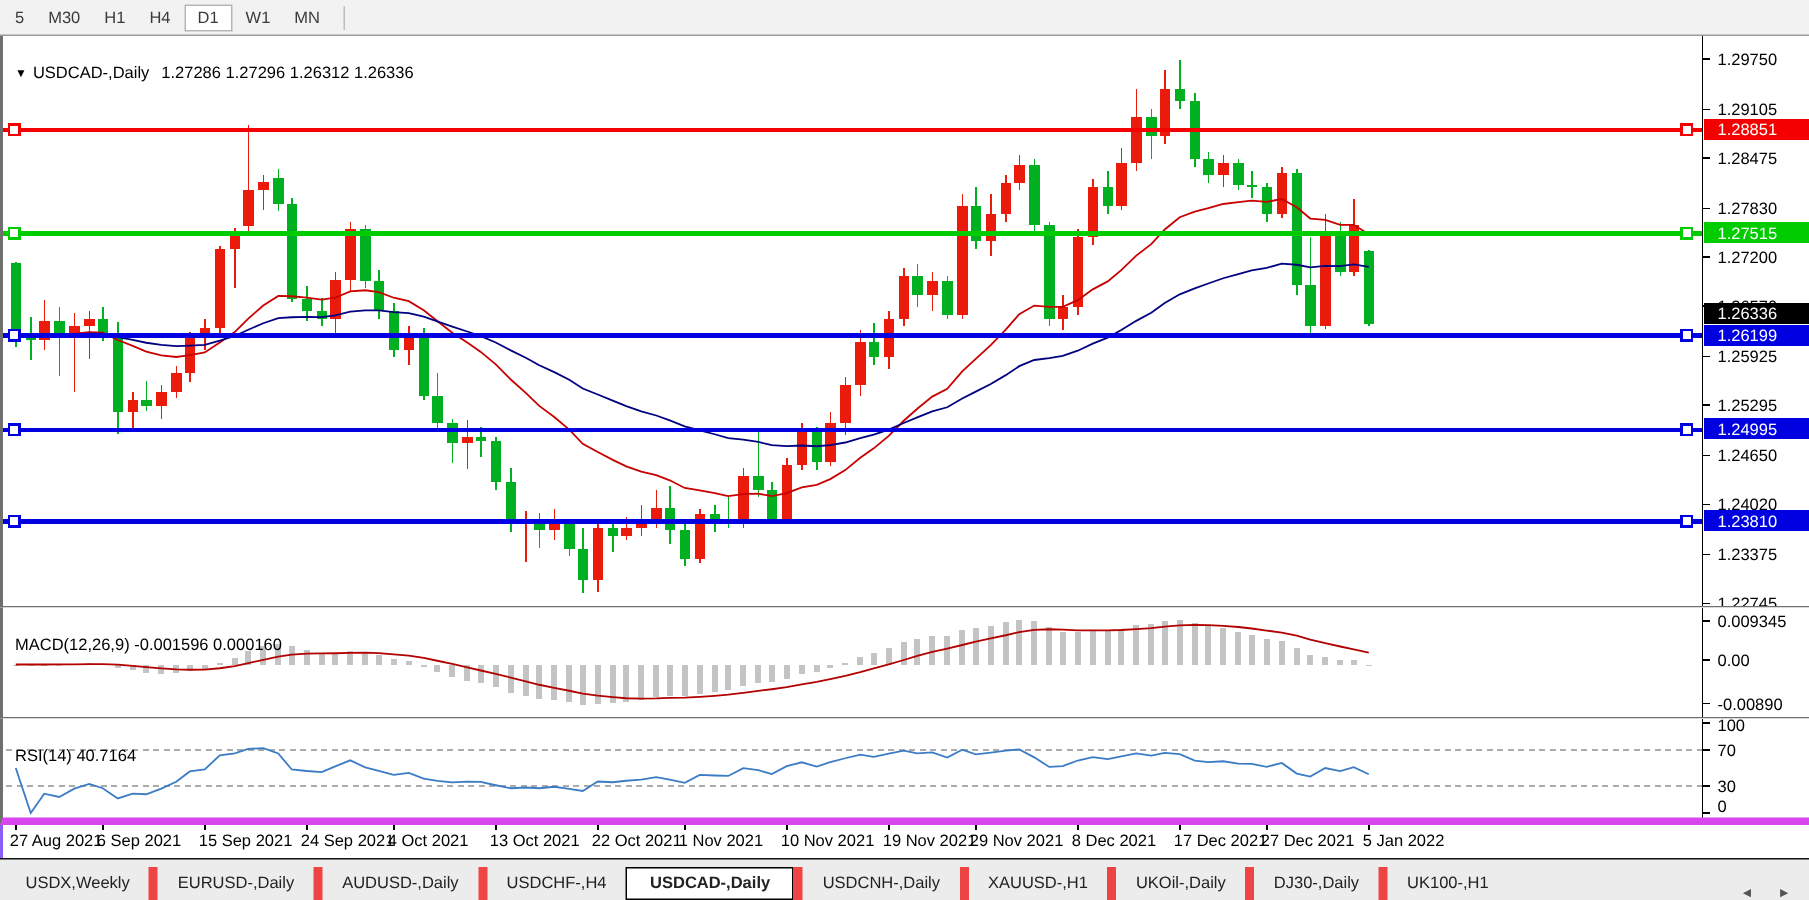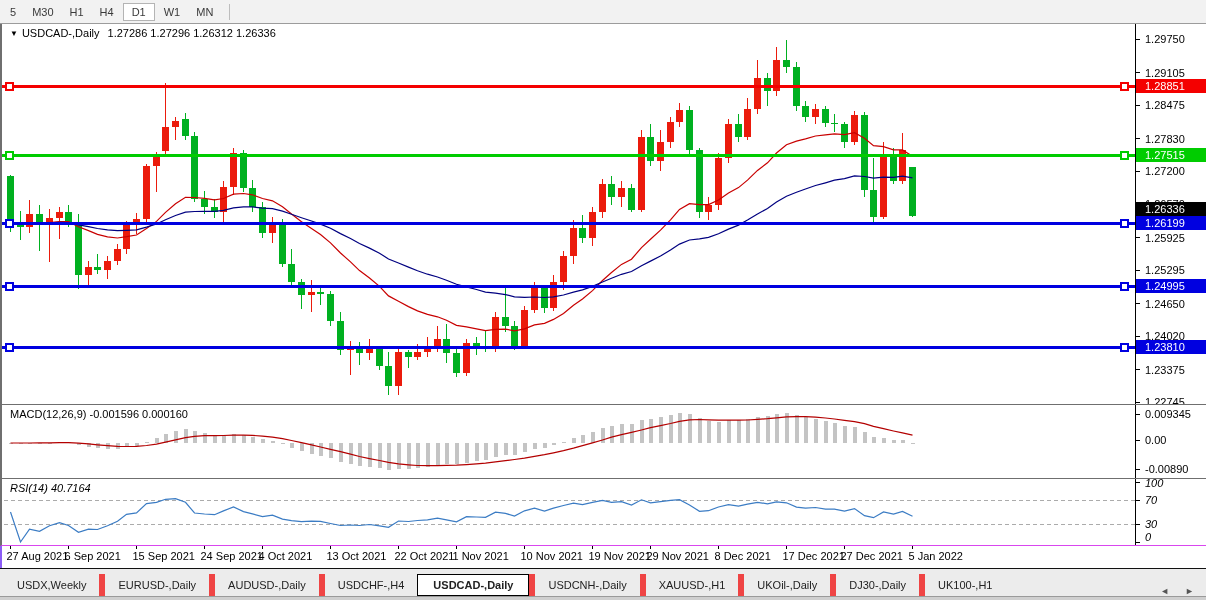--- a/index.html
+++ b/index.html
@@ -4,24 +4,24 @@
 <style>
   html,body{margin:0;padding:0;background:#fff;width:1206px;height:600px;overflow:hidden;
     font-family:"Liberation Sans",sans-serif;-webkit-font-smoothing:none;}
   .toolbar{height:23px;background:#f2f2f2;border-bottom:1px solid #9c9c9c;display:flex;align-items:center;padding-left:2px;}
   .tf-btn{font-size:11px;color:#3a3a3a;padding:3px 7px;margin:0 1px;cursor:default;}
   .tf-btn.active{background:#ffffff;border:1px solid #b4b4b4;padding:2px 8px;}
   .toolbar-sep{width:1px;height:16px;background:#bdbdbd;margin:0 8px;}
   .pane{position:relative;background:#fff;border-left:2px solid #6f6f6f;}
   #price-pane{height:380px;border-bottom:1px solid #6f6f6f;}
   #macd-pane{height:73px;border-bottom:1px solid #6f6f6f;}
-  #rsi-pane{height:66px;border-bottom:1px solid #d946ef;font-style:italic;}
+  #rsi-pane{height:66px;border-bottom:5px solid #d946ef;}
   #date-axis{height:22px;position:relative;border-left:2px solid #8b5cf6;background:#fff;}
   .pane svg, #date-axis svg{display:block;}
-  .overlay-title{position:absolute;top:3px;left:8px;font-size:11px;color:#000;white-space:nowrap;}
+  .overlay-title{position:absolute;top:19px;left:8px;font-size:11px;color:#000;white-space:nowrap;}
   .overlay-title .dd{font-size:8px;margin-right:4px;position:relative;top:-1px;}
   .overlay-title .ohlc{margin-left:8px;}
   .tabbar{height:27px;border-top:1px solid #111;background:#ececec;display:flex;align-items:flex-end;padding-left:4px;}
   .tab{font-size:11px;color:#222;padding:5px 13px;white-space:nowrap;cursor:pointer;}
   .tab + .tab{border-left:6px solid #ef4444;}
   .tab.active{background:#fff;border:1px solid #000;border-left:1px solid #000;font-weight:bold;padding:4px 15px;}
   .tab-arrows{margin-left:auto;margin-right:12px;color:#555;font-size:9px;display:flex;gap:16px;}
   .tab-arrows span{cursor:pointer;}
   .bottom-strip{height:3px;background:#cfcfcf;border-top:1px solid #9a9a9a;}
 </style>

